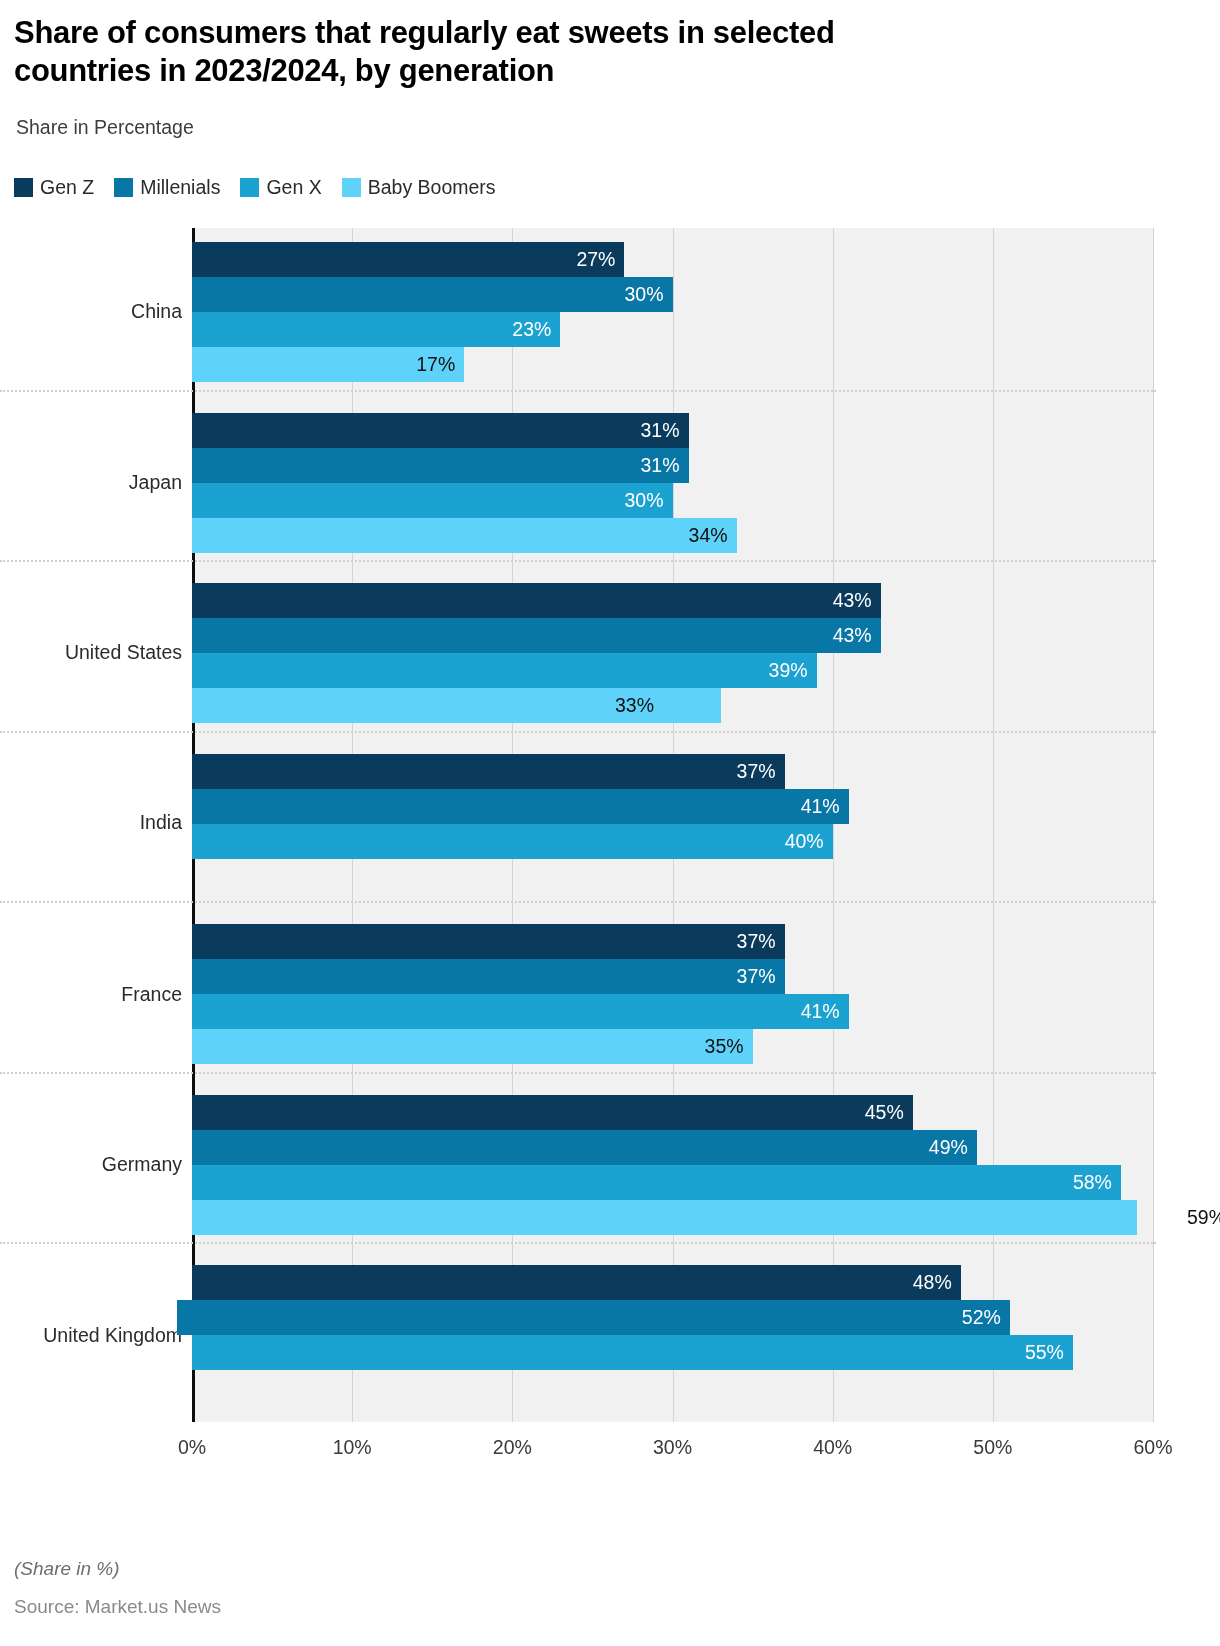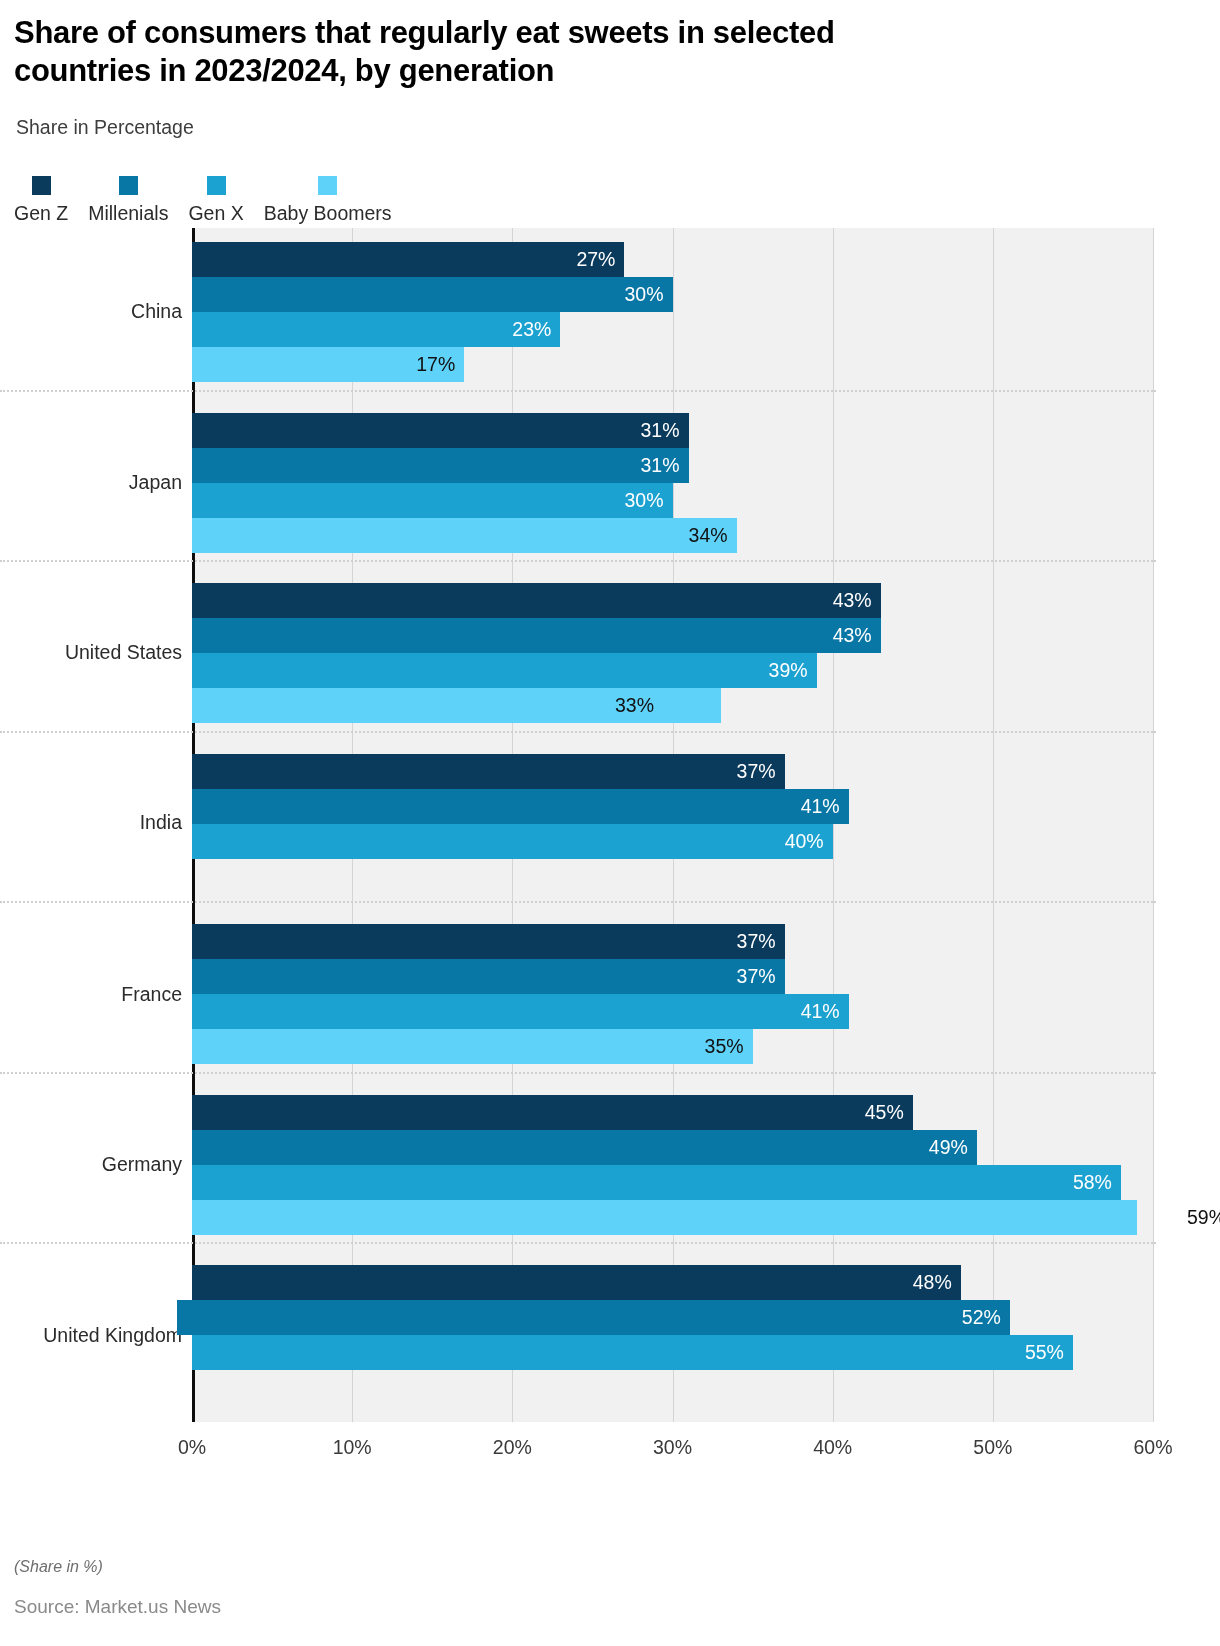--- a/index.html
+++ b/index.html
@@ -45,21 +45,20 @@
     left: 14px;
     top: 176px;
     display: flex;
     align-items: center;
     gap: 20px;
   }
   .legend-item {
     display: flex;
     align-items: center;
     gap: 7px;
-    flex-direction: column;
   }
   .legend-swatch {
     width: 19px;
     height: 19px;
     display: block;
     flex: 0 0 auto;
   }
   .legend-label {
     font-size: 19.5px;
     color: #2b2b2b;
@@ -152,21 +151,21 @@
     color: #3a3a3a;
     transform: translateX(-50%);
     white-space: nowrap;
   }
 
   
   #footer-note {
     position: absolute;
     left: 14px;
     top: 1558px;
-    font-size: 16px;
+    font-size: 19px;
     font-style: italic;
     color: #6e6e6e;
   }
   #footer-source {
     position: absolute;
     left: 14px;
     top: 1596px;
     font-size: 19px;
     color: #8a8a8a;
   }

